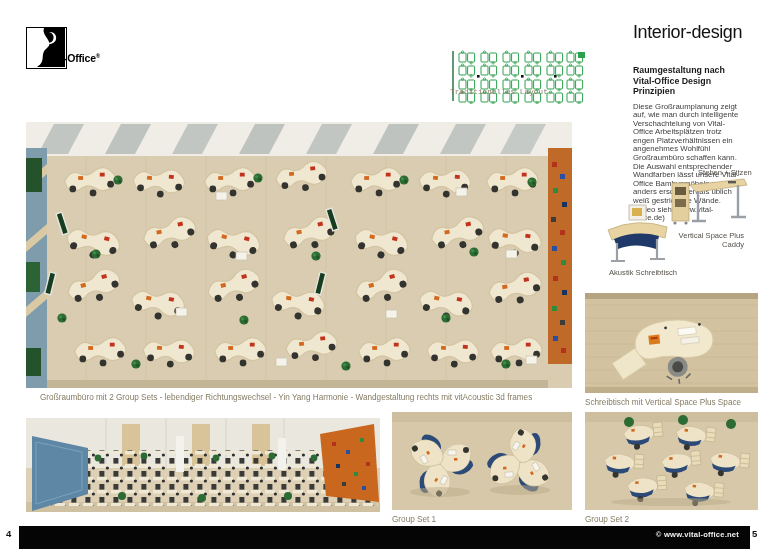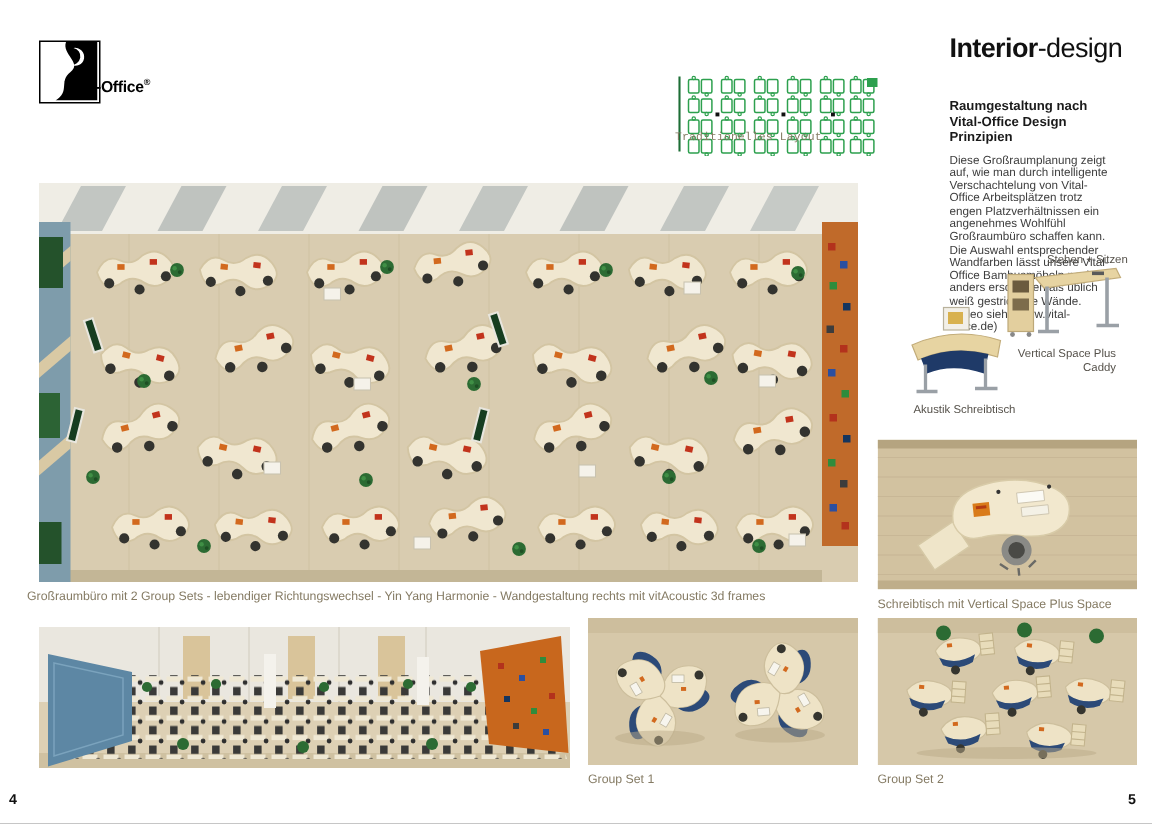--- a/index.html
+++ b/index.html
@@ -14,21 +14,21 @@
   #logo-text sup{font-size:6px;}
 
   
   #trad{position:absolute;left:450px;top:50px;width:137px;height:54px;}
   .small-cap{font-size:7.6px;color:#857b64;letter-spacing:0.1px;}
   #trad-cap{position:absolute;left:450px;top:88px;font-family:Liberation Mono, monospace;}
 
   
   #article{position:absolute;left:633px;top:22px;width:112px;}
   #article h1{margin:0;font-size:18px;letter-spacing:-0.4px;color:#111;font-weight:normal;white-space:nowrap;}
-  #article h1 .b{font-weight:bold;}
+  #article h1 .b{font-weight:normal;}
   #article h2{margin:22px 0 0 0;font-size:8.8px;line-height:10.5px;color:#1a1a1a;font-weight:bold;}
   #article p{margin:6px 0 0 0;font-size:7.8px;line-height:8.6px;color:#3d3d3d;}
 
   
   .prod-label{position:absolute;font-size:7.6px;color:#55514a;}
 
   
   .fig{position:absolute;overflow:hidden;}
   .caption{position:absolute;font-size:8.2px;color:#857b64;white-space:nowrap;}
 
@@ -260,21 +260,21 @@
         <use href="#plant" transform="translate(290,134)"></use>
       <use href="#plant" transform="translate(448,130)"></use>
         <use href="#plant" transform="translate(36,196)"></use>
       <use href="#plant" transform="translate(218,198)"></use>
         <use href="#plant" transform="translate(420,196)"></use>
       <use href="#plant" transform="translate(110,242)"></use>
         <use href="#plant" transform="translate(320,244)"></use>
       <use href="#plant" transform="translate(480,242)"></use>
     </svg>
   </div>
-  <div class="caption" style="left:18px;top:393px;">Großraumbüro mit 2 Group Sets - lebendiger Richtungswechsel - Yin Yang Harmonie - Wandgestaltung rechts mit vitAcoustic 3d frames</div>
+  <div class="caption" style="left:40px;top:393px;">Großraumbüro mit 2 Group Sets - lebendiger Richtungswechsel - Yin Yang Harmonie - Wandgestaltung rechts mit vitAcoustic 3d frames</div>
 
   <div class="fig" style="left:585px;top:293px;width:173px;height:100px;">
     <svg width="173" height="100" viewBox="0 0 173 100">
       <rect width="173" height="100" fill="#d2c2a0"></rect>
       <g stroke="#c4b292" stroke-width="0.8" opacity="0.7">
         <line x1="0" y1="12" x2="173" y2="12"></line>
           <line x1="0" y1="25" x2="173" y2="25"></line>
         <line x1="0" y1="38" x2="173" y2="38"></line>
           <line x1="0" y1="51" x2="173" y2="51"></line>
         <line x1="0" y1="64" x2="173" y2="64"></line>
@@ -404,16 +404,19 @@
       <use href="#unit2" transform="translate(20,42) rotate(4)"></use>
       <use href="#unit2" transform="translate(76,44) rotate(-5)"></use>
       <use href="#unit2" transform="translate(126,40) rotate(6)"></use>
       <use href="#unit2" transform="translate(42,68) rotate(-4)"></use>
       <use href="#unit2" transform="translate(100,70) rotate(5)"></use>
       <ellipse cx="86" cy="90" rx="60" ry="4" fill="#b9aa88" opacity="0.5"></ellipse>
     </svg>
   </div>
   <div class="caption" style="left:585px;top:515px;text-align:right;">Group Set 2</div>
 
+  <div id="footer-bar">
+    <div id="copyright">© www.vital-office.net</div>
+  </div>
   <div class="pagenum" id="pn-left">4</div>
   <div class="pagenum" id="pn-right">5</div>
 
 </div>
 
 </body></html>

